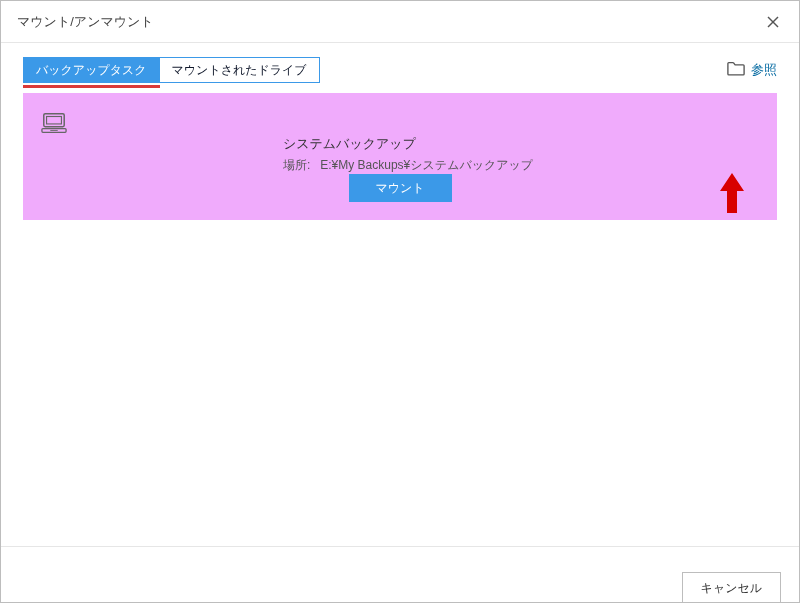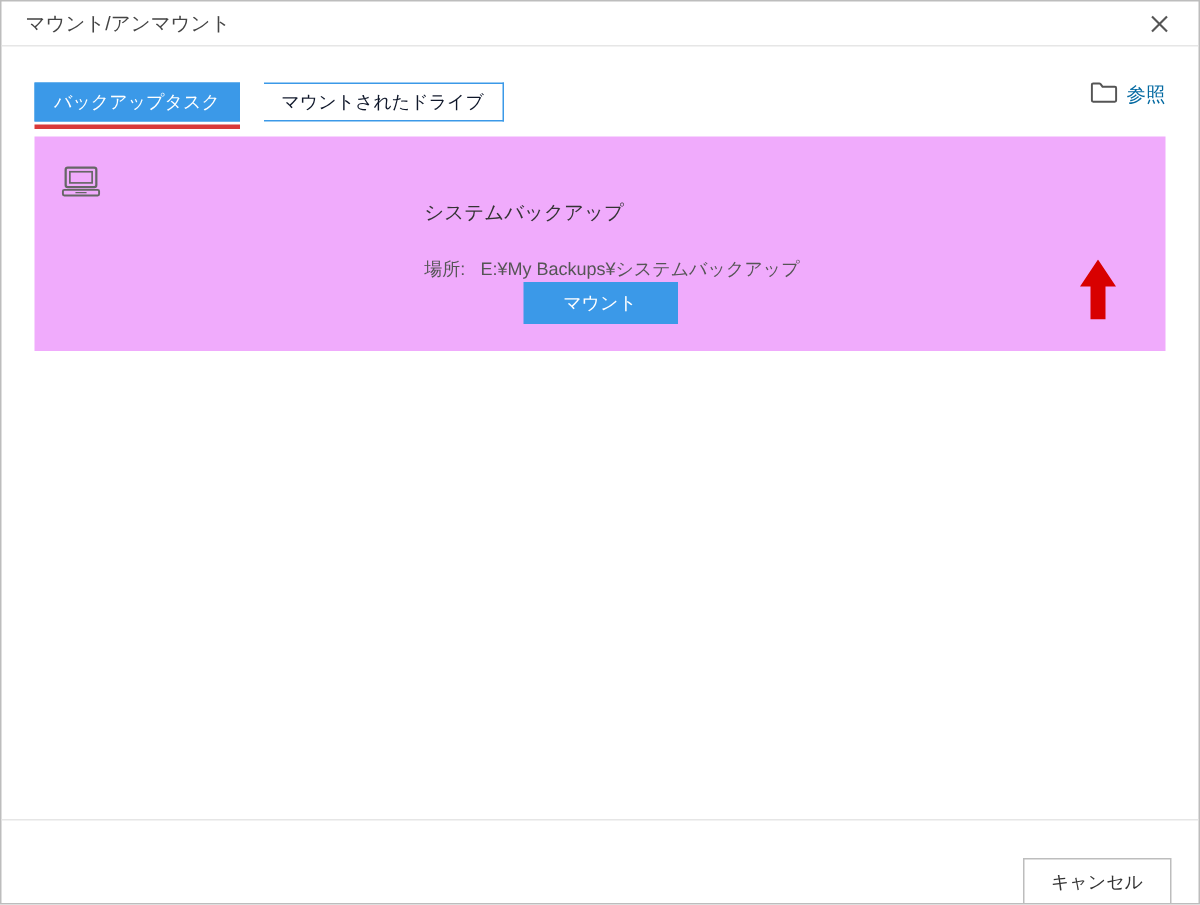--- a/index.html
+++ b/index.html
@@ -9,21 +9,21 @@
     font-size: 12px;
     color: #333;
     background: #fff;
     width: 800px;
     height: 603px;
     border: 1px solid #bdbdbd;
     position: relative;
   }
 
   .titlebar {
-    height: 30px;
+    height: 42px;
     display: flex;
     align-items: center;
     padding: 0 14px 0 16px;
     border-bottom: 1px solid #e6e6e6;
   }
   .titlebar-title {
     flex: 1;
     font-size: 13px;
     color: #444;
   }
@@ -35,21 +35,21 @@
     justify-content: center;
     cursor: pointer;
     color: #555;
   }
 
   .toolbar {
     display: flex;
     align-items: center;
     padding: 14px 22px 10px 22px;
   }
-  .tabs { display: flex; gap: 16px; margin-top: 10px; }
+  .tabs { display: flex; gap: 0; }
   .tab {
     height: 26px;
     padding: 0 12px;
     display: flex;
     align-items: center;
     border: 1px solid #3b99e8;
     font-size: 12px;
     cursor: pointer;
     position: relative;
   }
@@ -107,21 +107,21 @@
     flex: 1;
   }
   .backup-name {
     font-size: 13px;
     color: #333;
     margin-bottom: 2px;
   }
   .backup-loc {
     font-size: 12px;
     color: #555;
-    margin-top: 20px;
+    margin-top: 4px;
   }
   .mount-btn {
     background: #3b99e8;
     color: #fff;
     border: none;
     width: 103px;
     height: 28px;
     font-size: 12px;
     cursor: pointer;
     font-family: inherit;

